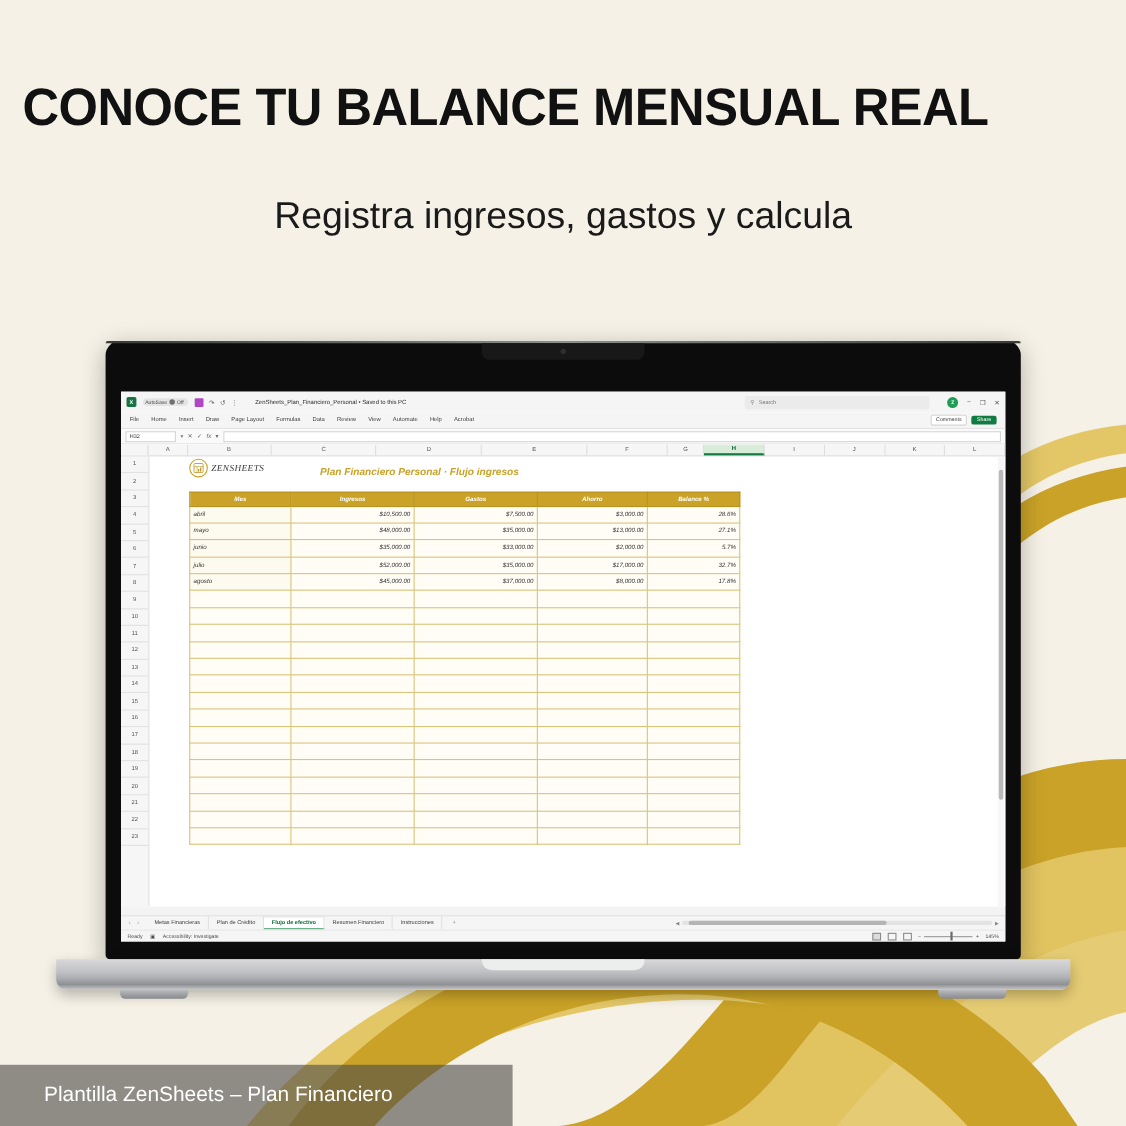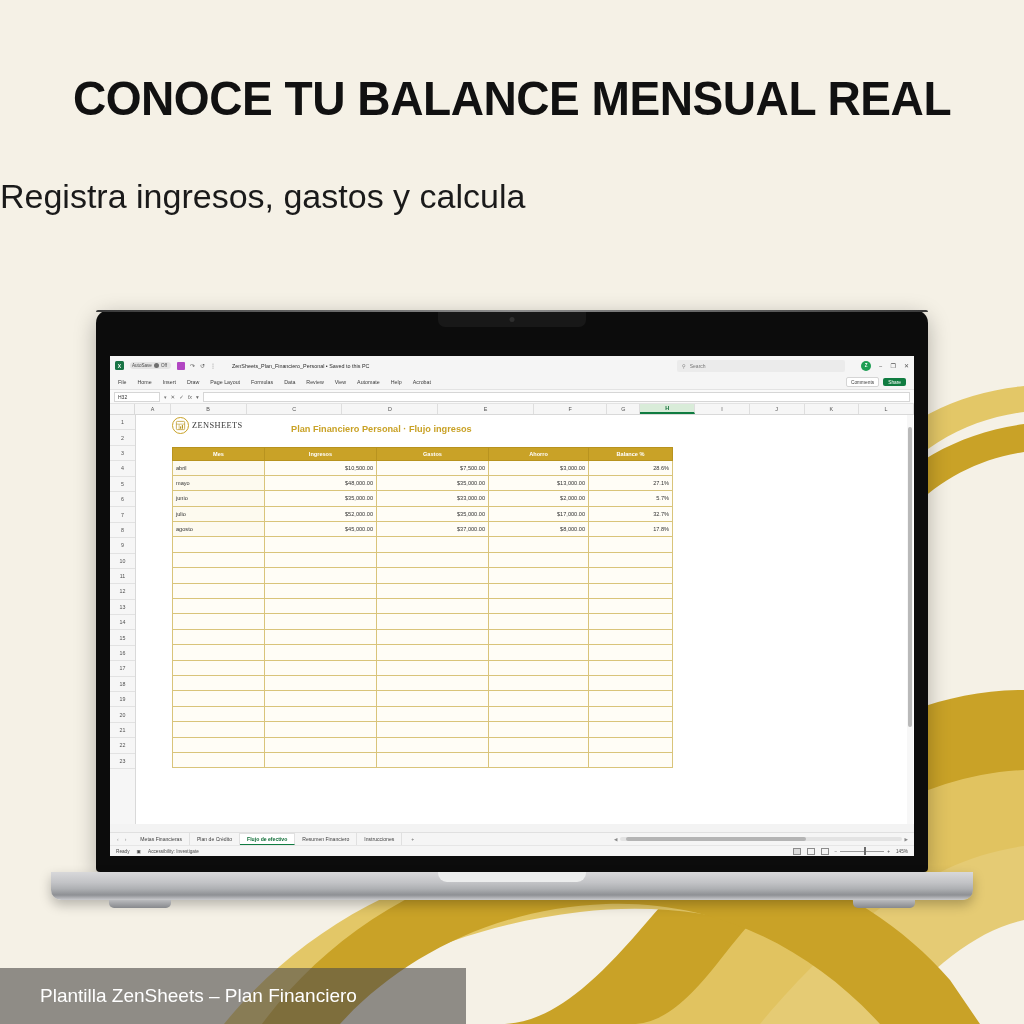--- a/index.html
+++ b/index.html
@@ -10,30 +10,30 @@
     overflow: hidden;
   }
   #stage { position: relative; width: 1024px; height: 1024px; background: #f5f1e6; overflow: hidden; }
 
   
   .ribbons { position: absolute; inset: 0; z-index: 1; pointer-events: none; }
 
   
   .headline {
     position: absolute; top: 74px; left: 0; width: 1024px;
-    text-align: center; z-index: 3;
+    text-align: left; z-index: 3;
   }
   .headline h1 {
     font-size: 48px; font-weight: 700; letter-spacing: -0.5px;
     color: #111111; line-height: 1.06; white-space: nowrap;
     transform: scaleX(0.96); transform-origin: center;
   }
   .subhead {
     position: absolute; top: 170px; left: 0; width: 1024px;
-    text-align: left; z-index: 3;
+    text-align: center; z-index: 3;
     font-size: 34px; color: #1a1a1a; line-height: 1.55; font-weight: 400;
   }
 
   
   .laptop { position: absolute; left: 96px; top: 310px; width: 832px; z-index: 4; }
   .lid {
     width: 832px; height: 562px; background: #0c0c0c;
     border-radius: 13px 13px 4px 4px;
     padding: 46px 14px 16px 14px;
     position: relative;
@@ -117,21 +117,21 @@
   .colhead { display: flex; height: 11px; background: #f6f6f6; border-bottom: 1px solid #d9d9d9; flex: 0 0 auto; }
   .corner { width: 26px; border-right: 1px solid #d9d9d9; background: #f6f6f6; }
   .colhead .c { border-right: 1px solid #dedede; font-size: 5.4px; color: #505050;
     display: flex; align-items: center; justify-content: center; }
   .colhead .c.sel { background: #d9ecd9; color: #0b6b33; font-weight: 700; border-bottom: 2px solid #107c41; }
 
   .body-rows { flex: 1; display: flex; overflow: hidden; }
   .rowhead { width: 26px; background: #f6f6f6; border-right: 1px solid #d9d9d9; flex: 0 0 auto; }
   .rowhead .r { height: 15.4px; border-bottom: 1px solid #e2e2e2; font-size: 5.3px; color: #505050;
     display: flex; align-items: center; justify-content: center; }
-  .cells { flex: 1; position: relative; background: #fff; }
+  .cells { flex: 1; position: relative; background: #fff; font-style: italic; }
 
   .sheet-table { position: absolute; left: 36px; top: 31.5px; width: 500px;
     border-collapse: collapse; table-layout: fixed; }
   .sheet-table td { height: 15.4px; font-size: 5.6px; padding: 0 3px;
     border: 0.6px solid #d9c47a; color: #333; }
   .sheet-table tr.hdr td { background: #c9a227; color: #fff; font-weight: 700;
     text-align: center; font-size: 5.6px; height: 13px; border-color: #b8931f; }
   .sheet-table td.num { text-align: right; background: #fffdf6; }
   .sheet-table td.mon { text-align: left; background: #fdfaef; }
   .sheet-table tr.empty td { background: #fffdf6; }

